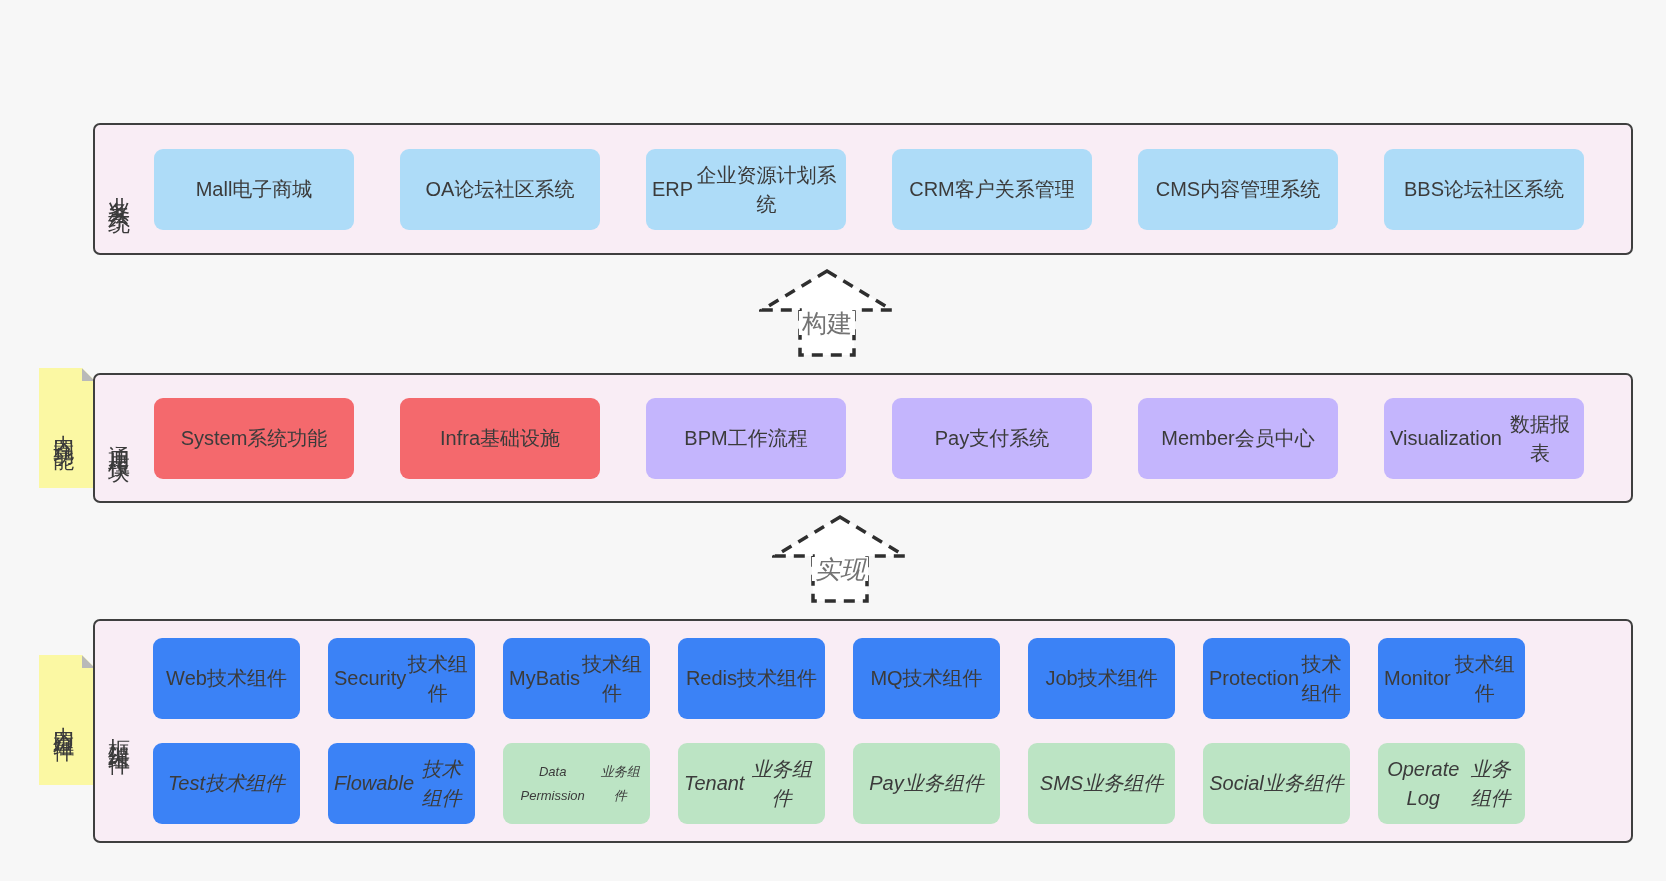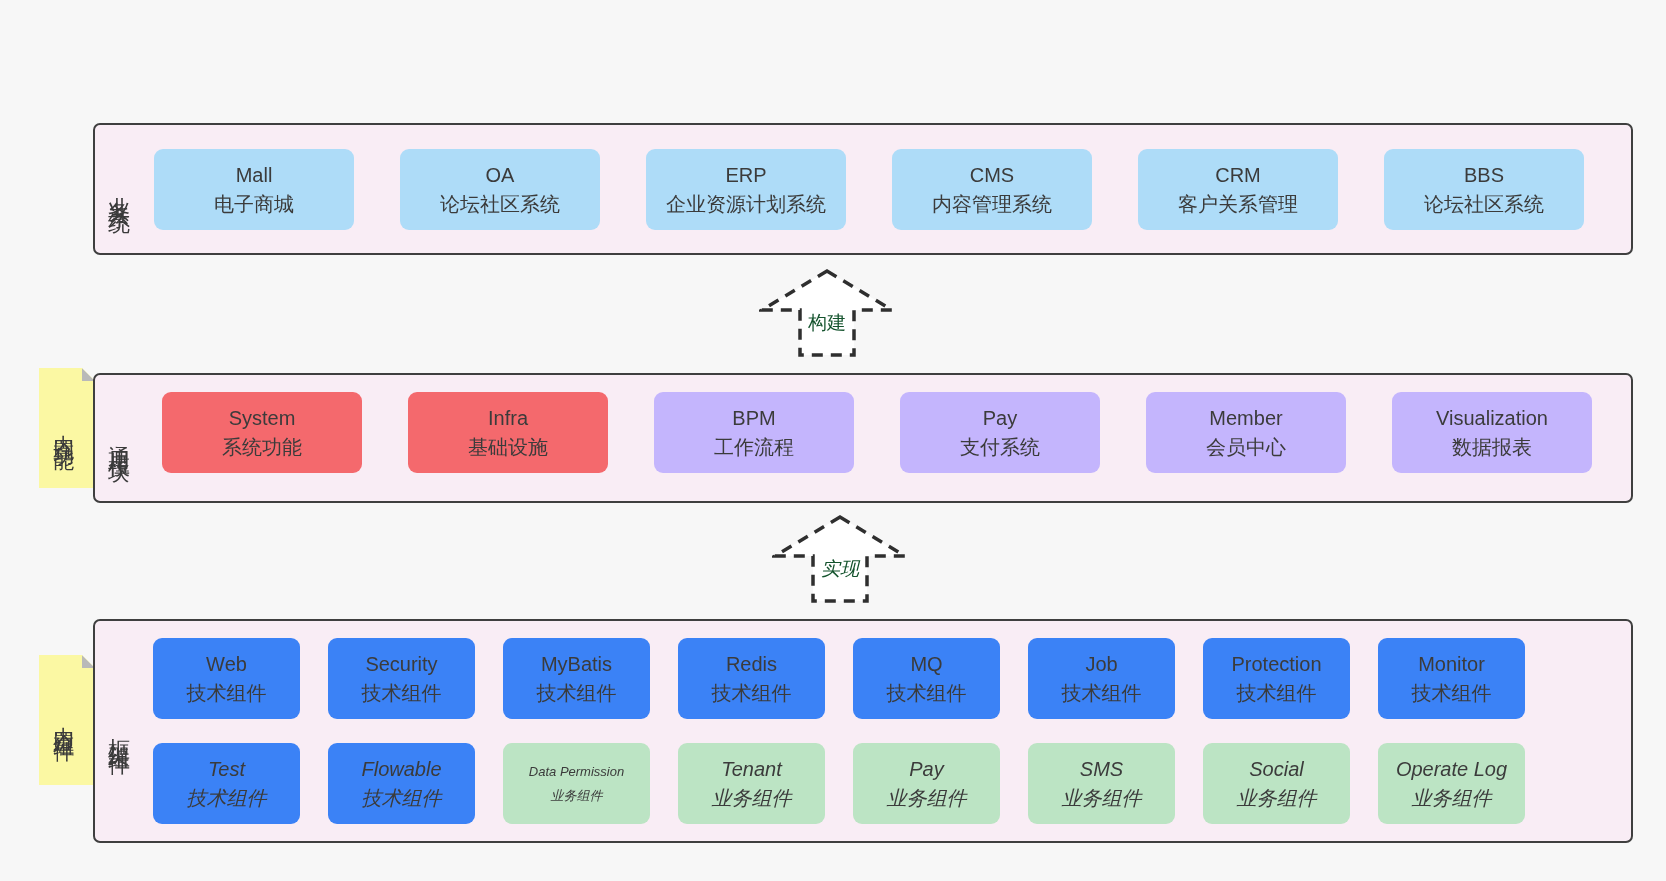--- a/index.html
+++ b/index.html
@@ -20,27 +20,27 @@
   #section-framework{top:619px;height:224px;}
   .section-label{
     position:absolute;left:13px;top:50%;transform:translateY(-50%);
     writing-mode:vertical-rl;text-orientation:upright;
     font-size:22px;letter-spacing:5px;line-height:1;color:#3a3a3a;
     white-space:nowrap;
   }
   
   .box-row{position:absolute;left:59px;display:flex;gap:46px;}
   #section-business .box-row{top:24px;}
-  #section-modules .box-row{top:17px;margin-left:8px;}
+  #section-modules .box-row{top:23px;}
   .grid-row{position:absolute;left:58px;display:flex;gap:28px;}
   #row-tech{top:17px;}
   #row-biz{top:122px;font-style:italic;}
   .box{
     width:200px;height:81px;border-radius:9px;
-    display:flex;flex-direction:column;justify-content:center;align-items:center;
+    display:flex;flex-direction:row;justify-content:center;align-items:center;
     text-align:center;font-size:20px;line-height:29px;color:#3b3b3b;
     padding:0 6px;box-sizing:border-box;
   }
   .grid-row .box{width:147px;}
   .box.compact{line-height:24px;font-size:13px;}
   .blue{background:#aedcf8;}
   .red{background:#f4696d;}
   .pink{background:#c4b5fd;}
   .green{background:#3b82f6;}
   .green-light{background:#bce4c4;}
@@ -60,21 +60,21 @@
     writing-mode:vertical-rl;text-orientation:upright;
     font-size:21px;letter-spacing:5px;line-height:1;color:#3a3a3a;white-space:nowrap;
   }
   
   .arrow{position:absolute;width:136px;height:92px;z-index:1;}
   #arrow-build{left:759px;top:267px;}
   #arrow-impl{left:772px;top:513px;font-style:italic;}
   .arrow svg{display:block;width:100%;height:100%;}
   .arrow-label{
     position:absolute;left:50%;top:44px;transform:translateX(-50%);
-    font-size:19px;color:#14532d;background:#fff;padding:0 3px;line-height:24px;
+    font-size:25px;color:#737373;background:#fff;padding:0 3px;line-height:24px;
     white-space:nowrap;
   }
 </style>
 </head>
 <body>
 
 <div class="section" id="section-business">
   <div class="section-label">业务系统</div>
   <div class="box-row">
     <div class="box blue">
@@ -83,26 +83,26 @@
     </div>
     <div class="box blue">
       <span>OA</span>
       <span>论坛社区系统</span>
     </div>
     <div class="box blue">
       <span>ERP</span>
       <span>企业资源计划系统</span>
     </div>
     <div class="box blue">
+      <span>CRM</span>
+      <span>客户关系管理</span>
+    </div>
+    <div class="box blue">
       <span>CMS</span>
       <span>内容管理系统</span>
-    </div>
-    <div class="box blue">
-      <span>CRM</span>
-      <span>客户关系管理</span>
     </div>
     <div class="box blue">
       <span>BBS</span>
       <span>论坛社区系统</span>
     </div>
   </div>
 </div>
 
 <div class="arrow" id="arrow-build">
   <svg viewBox="0 0 136 90">

